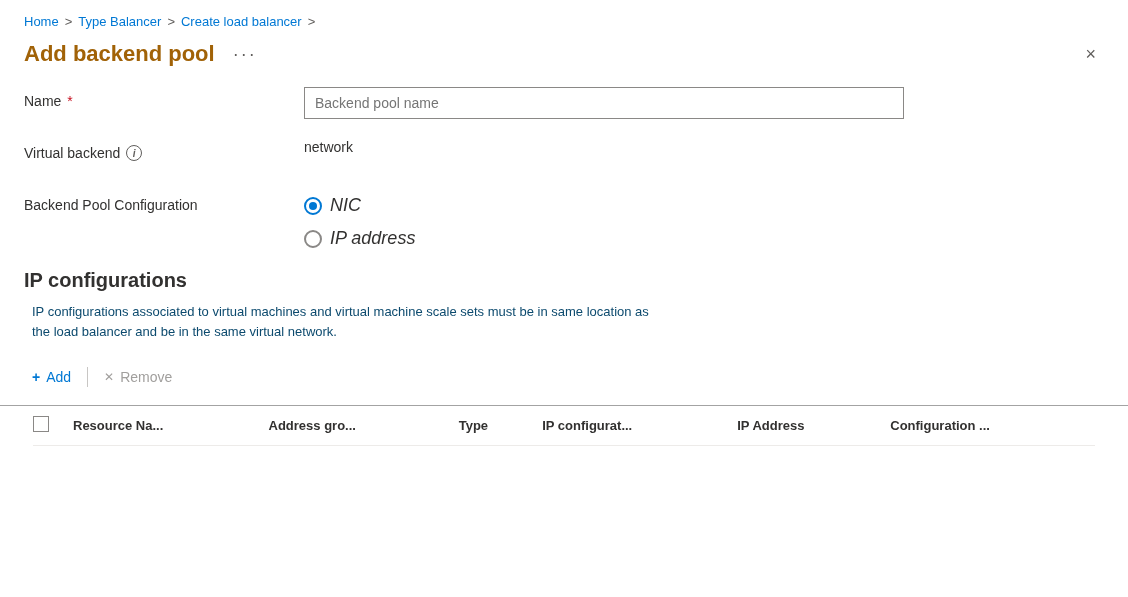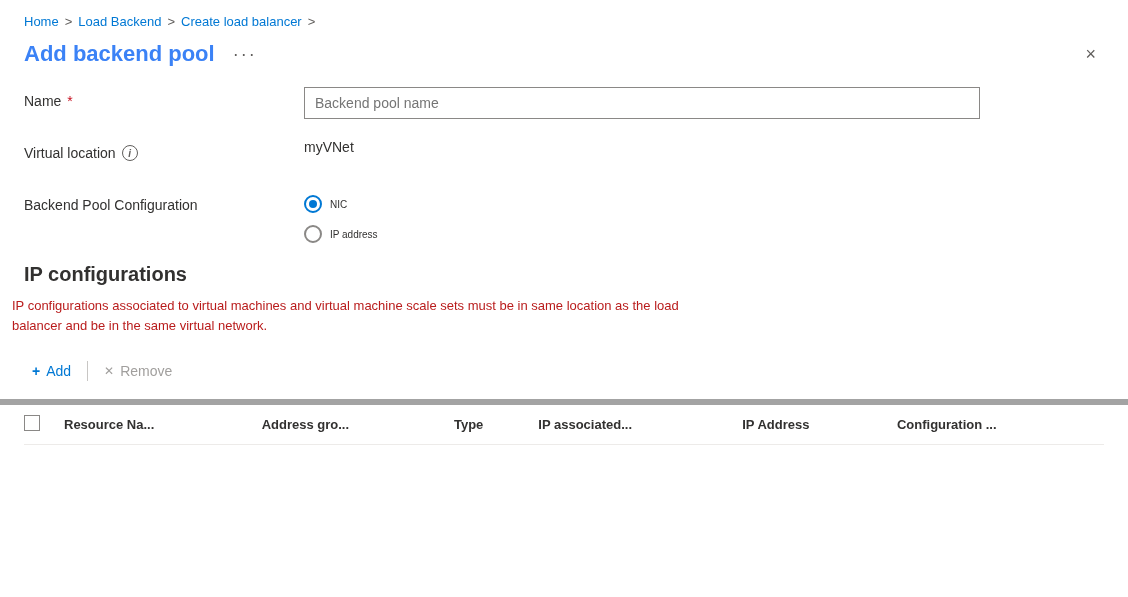--- a/index.html
+++ b/index.html
@@ -37,21 +37,21 @@
       padding: 4px 24px 20px 24px;
     }
     .panel-title-row {
       display: flex;
       align-items: center;
       gap: 12px;
     }
     .panel-title {
       font-size: 22px;
       font-weight: 600;
-      color: #3b82f6;
+      color: #a16207;
     }
     .ellipsis-btn {
       background: none;
       border: none;
       cursor: pointer;
       font-size: 18px;
       color: #605e5c;
       padding: 2px 6px;
       letter-spacing: 2px;
     }
@@ -102,21 +102,21 @@
       cursor: pointer;
       font-style: italic;
       font-weight: bold;
     }
 
     .form-value {
       flex: 1;
     }
 
     .text-input {
-      width: 676px;
+      width: 600px;
       height: 32px;
       border: 1px solid #8a8886;
       padding: 0 10px;
       font-size: 14px;
       color: #a19f9d;
       outline: none;
       background: #fff;
     }
 
     .static-value {
@@ -156,36 +156,37 @@
       position: absolute;
       top: 50%;
       left: 50%;
       transform: translate(-50%, -50%);
       width: 8px;
       height: 8px;
       border-radius: 50%;
       background: #0078d4;
     }
     .radio-label {
-      font-size: 10px;
-      color: #323130;
+      font-size: 18px;
+      color: #323130;
+      font-style: italic;
     }
 
     .section-title {
       font-size: 20px;
       font-weight: 700;
       color: #323130;
       margin-bottom: 10px;
       padding: 0 24px;
     }
 
     .section-description {
       font-size: 13px;
-      color: #b91c1c;
-      padding: 0 12px;
+      color: #0c4a6e;
+      padding: 0 32px;
       margin-bottom: 16px;
       max-width: 700px;
       line-height: 1.5;
     }
 
     .toolbar {
       display: flex;
       align-items: center;
       gap: 4px;
       padding: 8px 24px;
@@ -207,22 +208,22 @@
       cursor: default;
     }
     .toolbar-divider {
       width: 1px;
       height: 20px;
       background: #c8c6c4;
       margin: 0 4px;
     }
 
     .table-container {
-      padding: 0 24px;
-      border-top: 6px solid #a3a3a3;
+      padding: 0 33px;
+      border-top: 1px solid #a3a3a3;
     }
     .data-table {
       width: 100%;
       border-collapse: collapse;
     }
     .data-table thead tr {
       border-bottom: 1px solid #edebe9;
     }
     .data-table th {
       padding: 10px 8px;
@@ -247,21 +248,21 @@
     }
     .plus-icon { font-size: 14px; font-weight: bold; }
     .x-icon { font-size: 12px; }
   </style>
 </head>
 <body>
 
 <div class="breadcrumb">
   <span>Home</span>
   <span class="separator">&gt;</span>
-  <span>Load Backend</span>
+  <span>Type Balancer</span>
   <span class="separator">&gt;</span>
   <span>Create load balancer</span>
   <span class="separator">&gt;</span>
 </div>
 
 <div class="panel-header">
   <div class="panel-title-row">
     <h1 class="panel-title">Add backend pool</h1>
     <button class="ellipsis-btn">···</button>
   </div>
@@ -275,25 +276,25 @@
       <span>Name</span>
       <span class="required-star">*</span>
     </div>
     <div class="form-value">
       <input type="text" class="text-input" placeholder="Backend pool name" style="">
     </div>
   </div>
 
   <div class="form-row">
     <div class="form-label">
-      <span>Virtual location</span>
+      <span>Virtual backend</span>
       <span class="info-icon">i</span>
     </div>
     <div class="form-value">
-      <span class="static-value">myVNet</span>
+      <span class="static-value">network</span>
     </div>
   </div>
 
   <div class="form-row">
     <div class="form-label">Backend Pool Configuration</div>
     <div class="form-value">
       <div class="radio-group">
         <label class="radio-option">
           <input type="radio" class="radio-input" name="backend-config" checked="" style="">
           <span class="radio-label">NIC</span>
@@ -326,21 +327,21 @@
 <div class="table-container">
   <table class="data-table">
     <thead>
       <tr>
         <th class="th-checkbox">
           <input type="checkbox" class="checkbox-input" style="">
         </th>
         <th>Resource Na...</th>
         <th>Address gro...</th>
         <th>Type</th>
-        <th>IP associated...</th>
+        <th>IP configurat...</th>
         <th>IP Address</th>
         <th>Configuration ...</th>
       </tr>
     </thead>
     <tbody>
     </tbody>
   </table>
 </div>
 
 </body></html>

